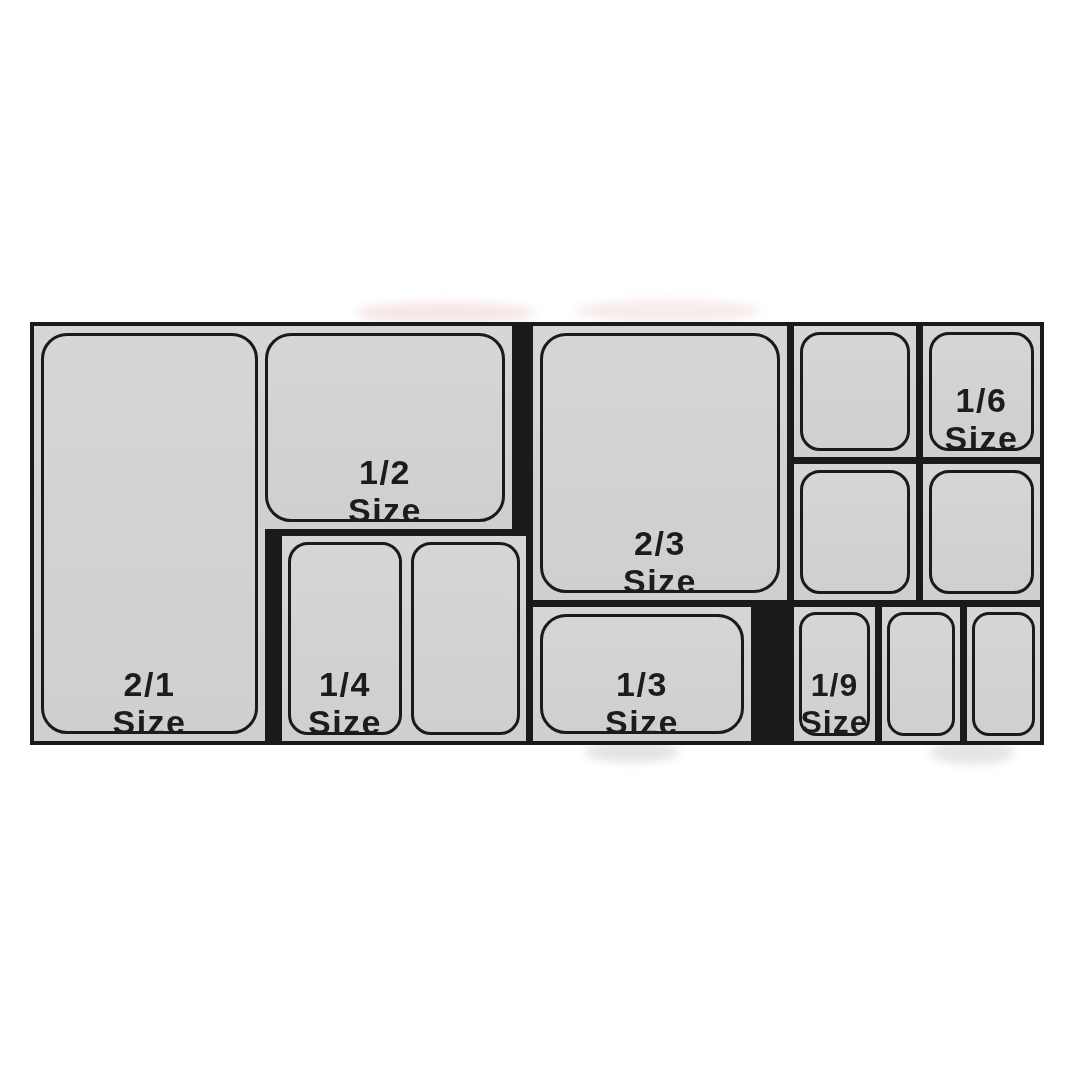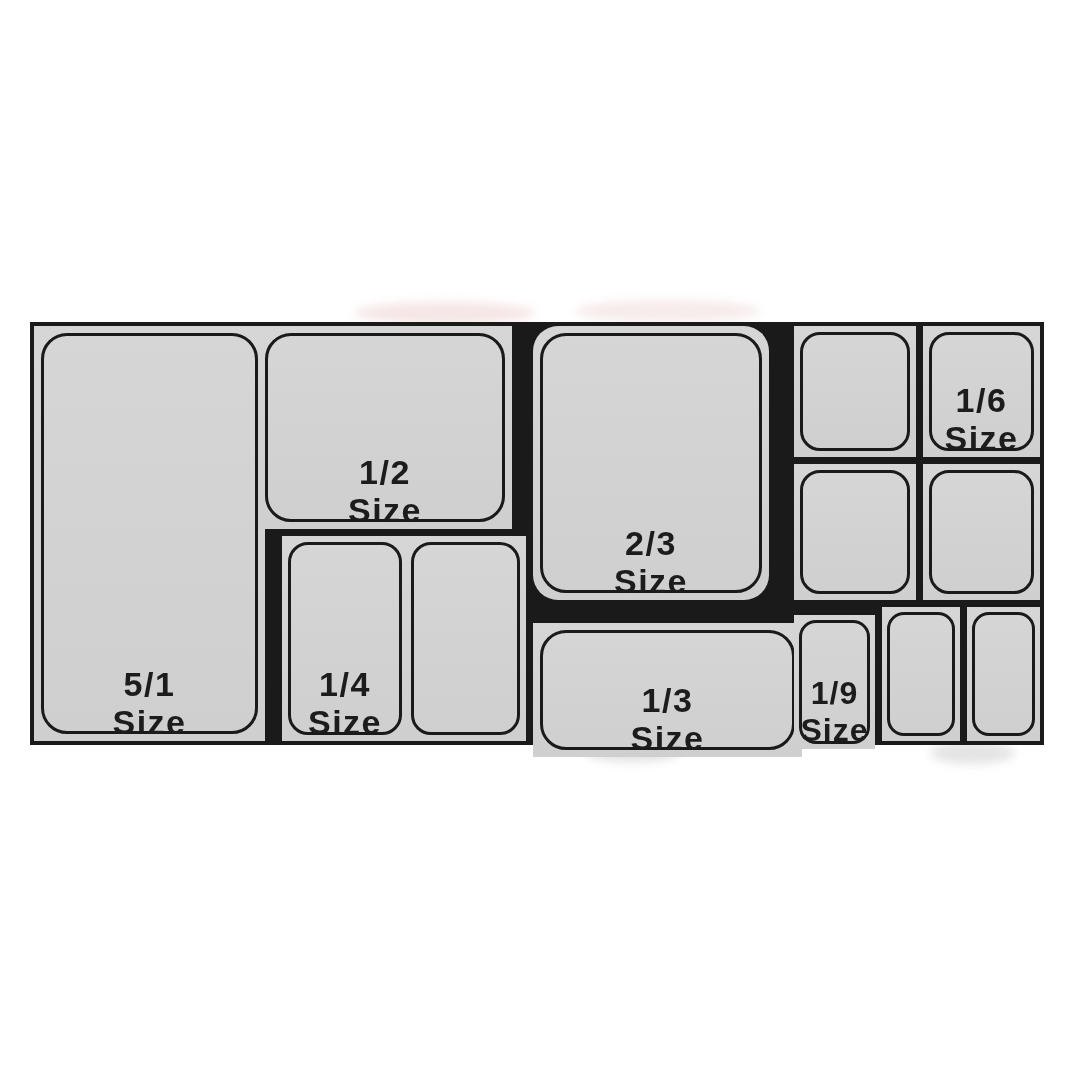--- a/index.html
+++ b/index.html
@@ -54,27 +54,27 @@
     text-align: center;
     white-space: nowrap;
   }
   .pan-19 .label { font-size: 32px; line-height: 37px; letter-spacing: 1px; }
 
   
   .p11  { left: 4px;   top: 4px;   width: 231px; height: 415px; }
   .p12  { left: 228px; top: 4px;   width: 254px; height: 203px; }
   .p14  { left: 252px; top: 214px; width: 126px; height: 205px; }
   .p14b { left: 375px; top: 214px; width: 121px; height: 205px; }
-  .p23  { left: 503px; top: 4px;   width: 236px; height: 274px; border-radius: 25px; }
-  .p13  { left: 503px; top: 285px; width: 269px; height: 134px; margin-top: 16px; }
+  .p23  { left: 503px; top: 4px;   width: 254px; height: 274px; }
+  .p13  { left: 503px; top: 285px; width: 218px; height: 134px; }
   .p16a { left: 764px; top: 4px;   width: 122px; height: 131px; }
   .p16b { left: 893px; top: 4px;   width: 117px; height: 131px; }
   .p16c { left: 764px; top: 142px; width: 122px; height: 136px; }
   .p16d { left: 893px; top: 142px; width: 117px; height: 136px; }
-  .p19a { left: 764px; top: 285px; width: 81px;  height: 134px; margin-top: 8px; }
+  .p19a { left: 764px; top: 285px; width: 81px;  height: 134px; }
   .p19b { left: 852px; top: 285px; width: 78px;  height: 134px; }
   .p19c { left: 937px; top: 285px; width: 73px;  height: 134px; }
 
   
   .smudge {
     position: absolute;
     border-radius: 50%;
     filter: blur(5px);
     pointer-events: none;
   }
@@ -90,21 +90,21 @@
 
   <div class="smudge smudge-a"></div>
   <div class="smudge smudge-b"></div>
   <div class="smudge smudge-c"></div>
   <div class="smudge smudge-d"></div>
 
   <div class="diagram">
 
     <div class="pan p11">
       <div class="label">
-        <span>5/1</span>
+        <span>2/1</span>
         <span>Size</span>
       </div>
     </div>
 
     <div class="pan p12">
       <div class="label">
         <span>1/2</span>
         <span>Size</span>
       </div>
     </div>

